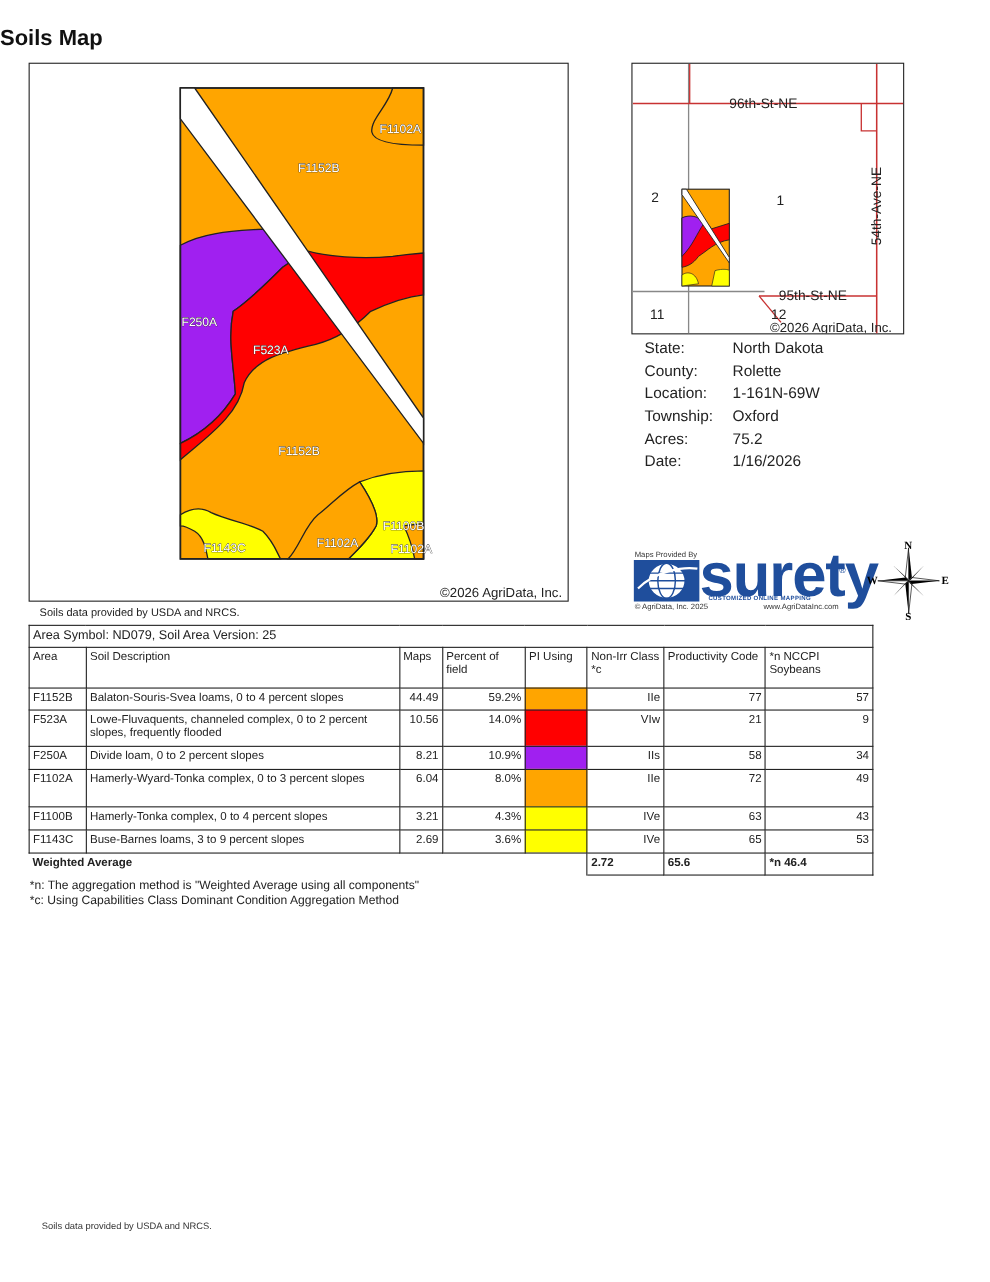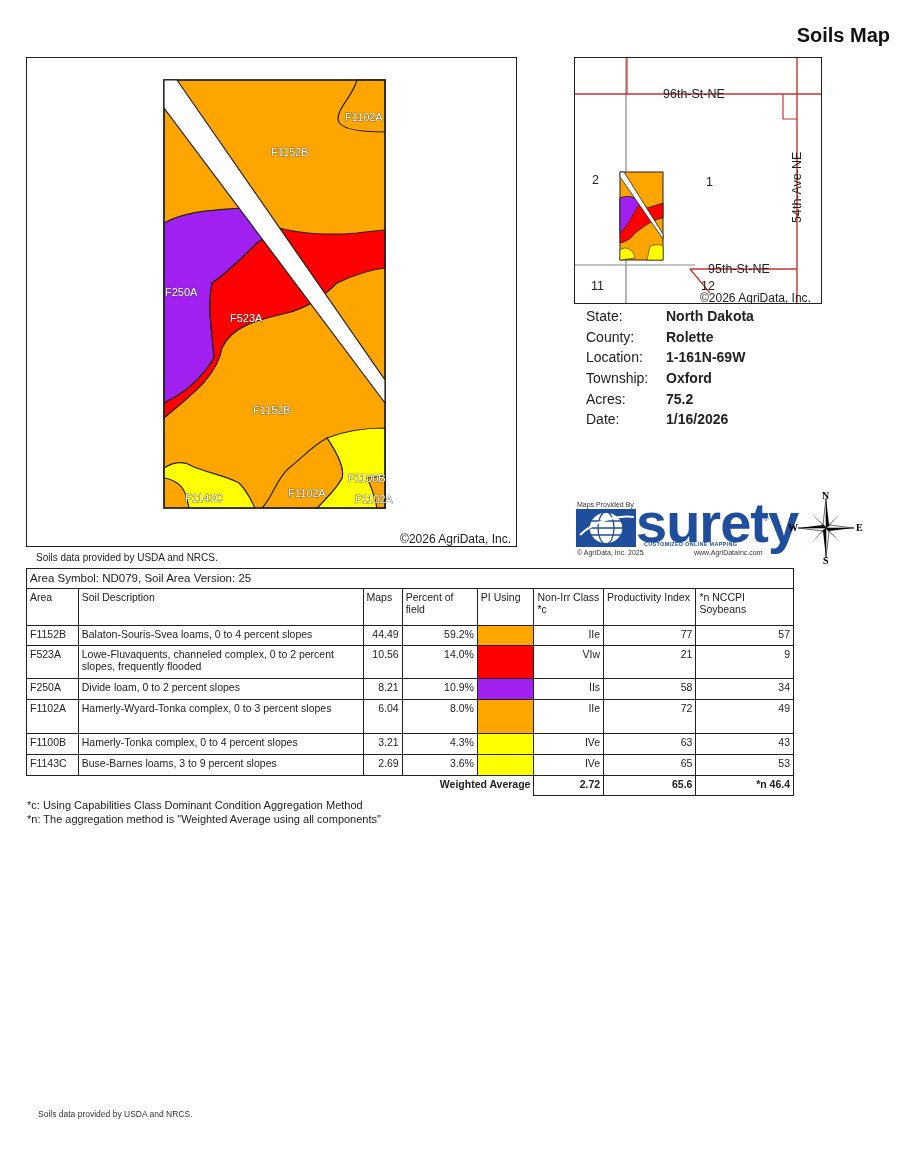--- a/index.html
+++ b/index.html
@@ -1,39 +1,39 @@
 <!DOCTYPE html>
 <html><head>
 <meta charset="utf-8">
 <style>
   html, body { margin:0; padding:0; background:#fff; }
   body { width:900px; height:1165px; position:relative; font-family:"Liberation Sans", sans-serif; color:#111; overflow:hidden; }
   .abs { position:absolute; }
-  #title { left:0; width:890px; top:24px; text-align:right; font-weight:bold; font-size:20px; }
+  #title { left:0; width:890px; top:24px; text-align:left; font-weight:bold; font-size:20px; }
   #main-map { left:26px; top:57px; width:491px; height:490px; border:1.5px solid #222; box-sizing:border-box; background:#fff; }
   #main-map svg { position:absolute; left:0; top:0; }
   .maplabel { font-family:"Liberation Sans", sans-serif; font-size:11px; fill:#fff; stroke:#333; stroke-width:0.6px; paint-order:stroke; }
   #main-copyright { right:5px; bottom:0px; font-size:12px; color:#222; }
   #soils-credit-top { left:36px; top:552px; font-size:10px; color:#222; }
   #locator { left:574px; top:57px; width:248px; height:247px; border:1.5px solid #222; box-sizing:border-box; overflow:hidden; }
   #locator svg { position:absolute; left:0; top:0; }
   .loctext { font-family:"Liberation Sans", sans-serif; font-size:12.5px; fill:#222; }
   #info { left:576px; top:306px; }
   .info-row { display:flex; height:20.7px; font-size:14px; line-height:20.7px; }
   .info-label { width:80px; color:#222;margin-left:10px; }
-  .info-value { font-weight:bold; color:#222; }
+  .info-value { font-weight:normal; color:#222; }
   #logo { left:576px; top:500px; width:200px; height:60px; }
   .logo-small { font-size:7px; color:#333; }
   #compass { left:788px; top:490px; width:75px; height:75px; }
   #soil-table { left:26px; top:568px; width:768px; border-collapse:collapse; font-size:10.5px; }
   #soil-table td, #soil-table th { border:1.3px solid #222; padding:2px 3px; vertical-align:top; font-weight:normal; text-align:left; color:#222; line-height:12.5px; }
   #soil-table .num { text-align:right; }
   #soil-table .swatch { padding:0; }
   #soil-table .area-row td { font-size:11.5px; padding:3px 3px; }
-  #soil-table .wavg td { font-weight:bold; text-align:right; }
+  #soil-table .wavg td { font-weight:bold; }
   #notes { left:27px; top:799px; font-size:11px; color:#222; line-height:13.5px; }
   #soils-credit-bottom { left:38px; top:1109px; font-size:8.5px; color:#333; }
 </style>
 </head>
 <body>
 
 <div id="title" class="abs">Soils Map</div>
 
 <div id="main-map" class="abs">
   <svg width="491" height="490" viewBox="0 0 491 490">
@@ -189,21 +189,21 @@
     <tr class="area-row">
       <td colspan="8">Area Symbol: ND079, Soil Area Version: 25</td>
     </tr>
     <tr style="height:37px">
       <th>Area</th>
       <th>Soil Description</th>
       <th>Maps</th>
       <th>Percent of field</th>
       <th>PI Using</th>
       <th>Non-Irr Class *c</th>
-      <th>Productivity Index</th>
+      <th>Productivity Code</th>
       <th>*n NCCPI Soybeans</th>
     </tr>
   <tr style="height: 20px;">
         <td>F1152B</td>
         <td>Balaton-Souris-Svea loams, 0 to 4 percent slopes</td>
         <td class="num">44.49</td>
         <td class="num">59.2%</td>
         <td class="swatch" style="background: rgb(255, 165, 0);"></td>
         <td class="num">IIe</td>
         <td class="num">77</td>
@@ -262,17 +262,17 @@
       <tr class="wavg" style="height: 20px;">
         <td colspan="5" style="border-left: none; border-bottom: none;">Weighted Average</td>
         <td>2.72</td>
         <td>65.6</td>
         <td>*n 46.4</td>
       </tr>
     </tbody>
 </table>
 
 <div id="notes" class="abs">
+  <div>*n: The aggregation method is "Weighted Average using all components"</div>
   <div>*c: Using Capabilities Class Dominant Condition Aggregation Method</div>
-  <div>*n: The aggregation method is "Weighted Average using all components"</div>
 </div>
 
 <div id="soils-credit-bottom" class="abs">Soils data provided by USDA and NRCS.</div>
 
 </body></html>

